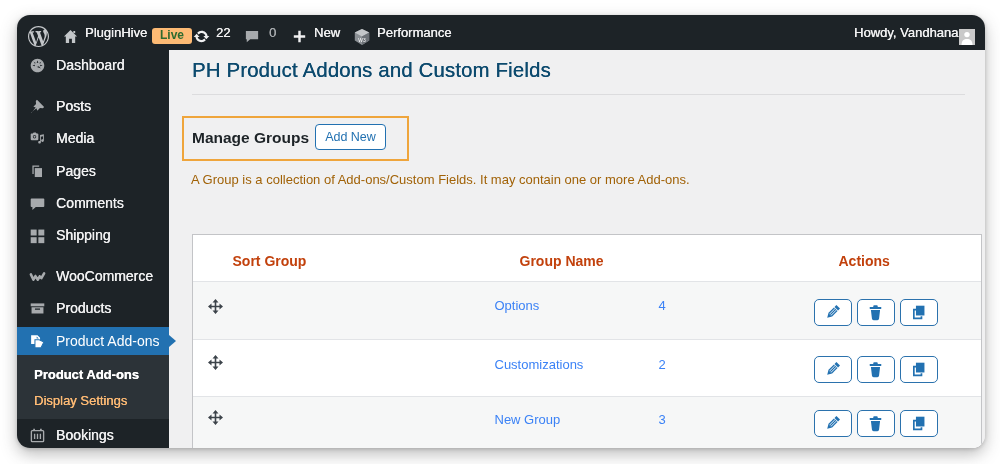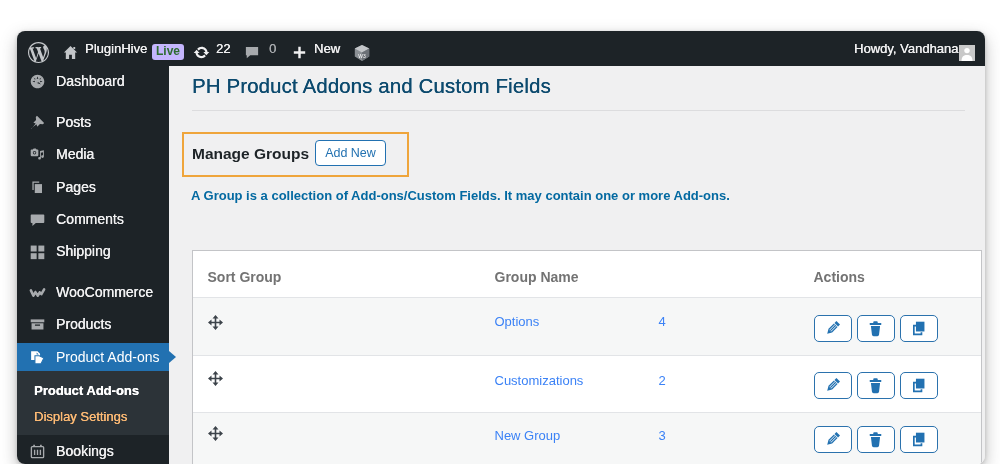--- a/index.html
+++ b/index.html
@@ -1,54 +1,54 @@
 <!DOCTYPE html>
 <html><head>
 <meta charset="utf-8">
 <style>
   * { margin:0; padding:0; box-sizing:border-box; }
   html,body { width:1000px; height:464px; background:#fff; font-family:"Liberation Sans", sans-serif; }
   #win {
-    position:absolute; left:17px; top:31px; width:968px; height:433px;
+    position:absolute; left:17px; top:15px; width:968px; height:433px;
     transform:translateZ(0);
-    border-radius:8px; overflow:hidden; background:#f0f0f1;
+    border-radius:13px; overflow:hidden; background:#f0f0f1;
     box-shadow: 0 6px 16px rgba(60,60,60,.35), 0 1px 4px rgba(0,0,0,.18);
   }
   .abs { position:absolute; }
   
   #abar { position:absolute; left:0; top:0; width:100%; height:35px; background:#1d2327; color:#f0f0f1; font-size:13px; }
   #abar .it { position:absolute; top:0; height:35px; line-height:35px; white-space:nowrap; font-weight:normal; text-shadow:0.3px 0 0 currentColor; }
-  .live { position:absolute; left:135px; top:13px; width:32px; height:16px; background:#c4b5fd; color:#2d6b2f; font-size:12px; font-weight:bold; text-align:center; line-height:15px; border-radius:3px; }
+  .live { position:absolute; left:135px; top:13px; width:40px; height:16px; background:#fdba74; color:#2d6b2f; font-size:12px; font-weight:bold; text-align:center; line-height:15px; border-radius:3px; }
   .avatar { position:absolute; left:942px; top:14px; width:16px; height:16px; background:#c9c9c9; }
   
   #sbar { position:absolute; left:0; top:35px; width:152px; height:398px; background:#1d2327; z-index:5; }
   .mi { position:absolute; left:0; width:152px; height:32px; color:#f0f0f1; font-size:14px; }
   .mi .ico { position:absolute; left:12px; top:8px; width:17px; height:17px; }
   .mi .lbl { position:absolute; left:39px; top:0; line-height:32px; white-space:nowrap; text-shadow:0.3px 0 0 currentColor; }
   #active { position:absolute; left:0; top:277px; width:152px; height:28px; background:#2271b1; color:#fff; }
   #active .lbl { line-height:28px; }
   #active .ico { top:6px; }
   .arrow { position:absolute; left:152px; top:285px; width:0; height:0; border-top:6px solid transparent; border-bottom:6px solid transparent; border-left:7px solid #2271b1; }
   #submenu { position:absolute; left:0; top:305px; width:152px; height:64px; background:#2c3338; }
   .smi { position:absolute; left:17px; font-size:13px; white-space:nowrap; text-shadow:0.3px 0 0 currentColor; }
   
   #content { position:absolute; left:152px; top:35px; right:0; bottom:0; background:#f0f0f1; }
   h1 { position:absolute; left:23px; top:9px; font-size:20.3px; font-weight:400; color:#0c4a6e; letter-spacing:.2px; text-shadow:0.3px 0 0 currentColor; }
   .hr { position:absolute; left:23px; top:44px; width:773px; height:1px; background:#dcdcde; }
   #obox { position:absolute; left:13px; top:66px; width:227px; height:45px; border:2px solid #efa53c; }
   #obox b { position:absolute; left:8px; top:11px; font-size:15.5px; color:#1d2327; }
   #addnew { position:absolute; left:131px; top:6px; width:71px; height:26px; border:1px solid #2271b1; border-radius:4px; background:#fff; color:#2271b1; font-size:12.5px; text-align:center; line-height:24px; }
-  .desc { position:absolute; left:22px; top:122px; font-size:13px; color:#0369a1;font-weight:bold; }
+  .desc { position:absolute; left:22px; top:122px; font-size:13px; color:#a16207; }
   
   #tbl { position:absolute; left:22.5px; top:184px; width:790px; height:260px; background:#fff; border:1px solid #c3c4c7; }
   .c1 { position:absolute; left:15px; }
   .c2 { position:absolute; left:302px; }
   .c3 { position:absolute; left:466px; }
   .c4 { position:absolute; left:621px; }
-  .hdr { font-size:14px; font-weight:bold; color:#737373; }
+  .hdr { font-size:14px; font-weight:bold; color:#c2410c;margin-left:25px; }
   .lnk { font-size:13px; color:#3b82f6; text-decoration:none; }
   .btn { position:absolute; top:0; width:38px; height:27px; border:1.5px solid #2b72ad; border-radius:5px; background:#fff; }
   .btn svg { position:absolute; left:9px; top:4px; }
   .mv { width:15px; height:15px; }
 </style>
 </head>
 <body>
 <div id="win">
   <div id="abar">
     <svg class="abs" style="left:11px;top:11px" width="21" height="21" viewBox="0 0 20 20" fill="#c3c6c9">
@@ -70,20 +70,21 @@
     <svg class="abs" style="left:276px;top:15px" width="13" height="13" viewBox="0 0 16 16" fill="#f0f0f1">
         <path d="M6.5 1 h3 v5.5 H15 v3 H9.5 V15 h-3 V9.5 H1 v-3 h5.5 z"></path>
       </svg>
     <span class="it" style="left:297px">New</span>
     <svg class="abs" style="left:336px;top:13px" width="18" height="18" viewBox="0 0 20 20">
         <path d="M10 1 L18 5 L18 14 L10 19 L2 14 L2 5 Z" fill="#8a8f94"></path>
         <path d="M10 1 L18 5 L10 9.5 L2 5 Z" fill="#c3c6c9"></path>
         <path d="M10 9.5 L18 5 L18 14 L10 19 Z" fill="#6c7177"></path>
         <text x="10" y="16" font-size="5.5" fill="#fff" text-anchor="middle" font-family="Liberation Sans">W3</text>
       </svg>
+    <span class="it" style="left:360px">Performance</span>
     <span class="it" style="left:837px">Howdy, Vandhana</span>
     <div class="avatar"><svg width="16" height="16" viewBox="0 0 16 16">
           <circle cx="8" cy="5.6" r="2.7" fill="#fff"></circle>
           <path d="M2.5 16 C2.5 11.5 5 10 8 10 C11 10 13.5 11.5 13.5 16 Z" fill="#fff"></path>
         </svg></div>
   </div>
   <div id="sbar">
     <div class="mi" style="top:40px">
       <svg class="ico" viewBox="0 0 20 20" fill="#a7aaad">
           <path d="M9.4 2.2 L17.8 10.6 L16.4 12 L12.9 11.7 L9.7 14.9 C9.7 14.9 9.2 12.7 7.9 11.2 L3 17.4 L2.6 17 L8.8 12.1 C7.3 10.8 5.1 10.3 5.1 10.3 L8.3 7.1 L8 3.6 Z"></path>

